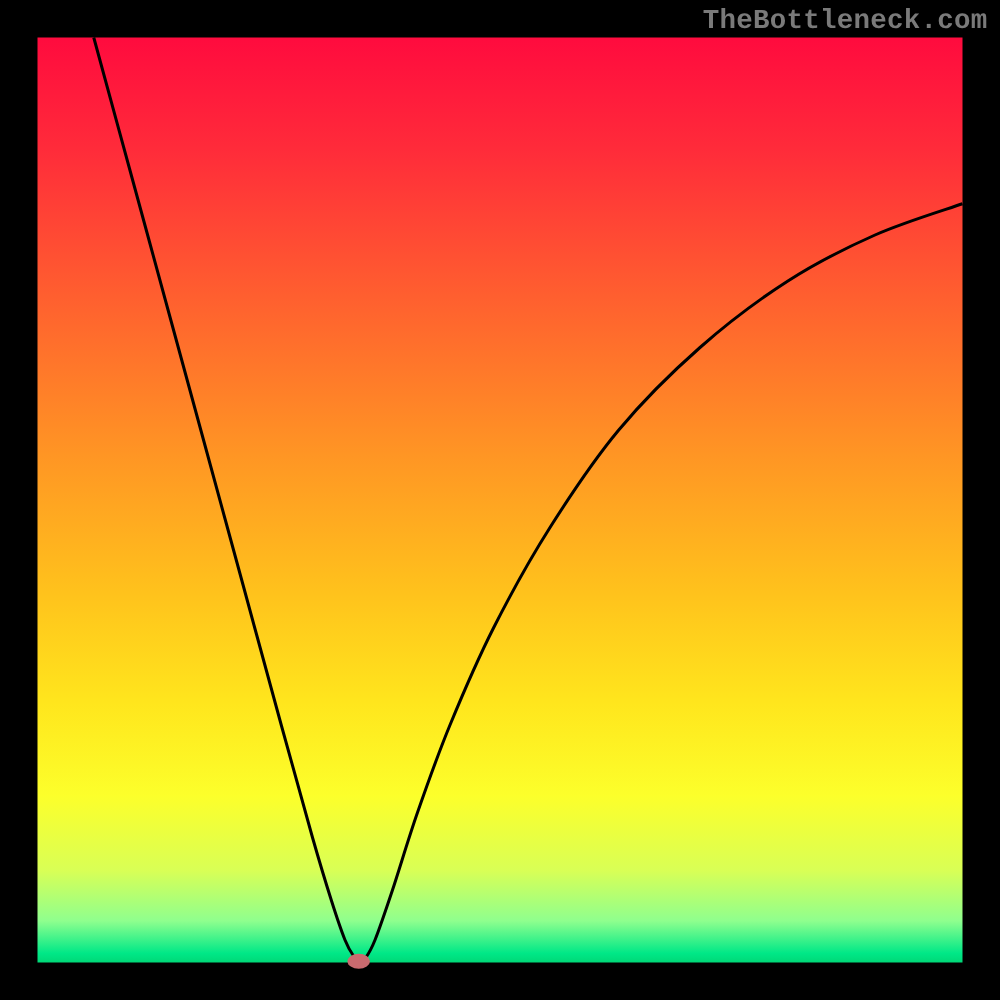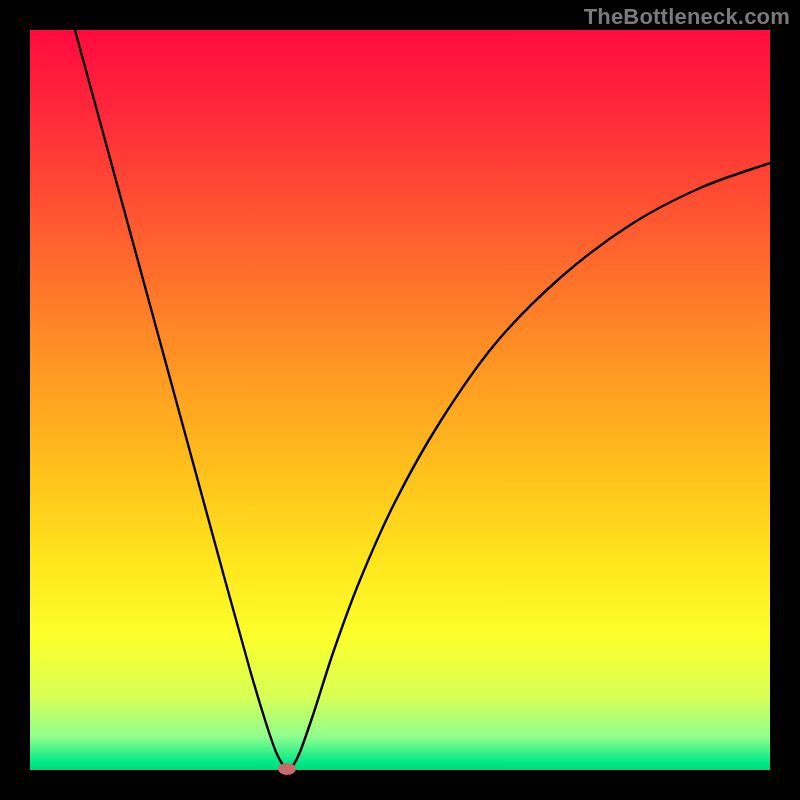--- a/index.html
+++ b/index.html
@@ -16,21 +16,21 @@
     top: 0;
     width: 800px;
     height: 800px;
     background: #000;
   }
   .watermark {
     position: absolute;
     top: 4px;
     right: 10px;
     color: #7a7a7a;
-    font-family: Liberation Sans, sans-serif;
+    font-family: Liberation Mono, monospace;
     font-size: 22px;
     font-weight: 600;
     letter-spacing: 0.2px;
     user-select: none;
   }
   svg {
     position: absolute;
     left: 0;
     top: 0;
   }

